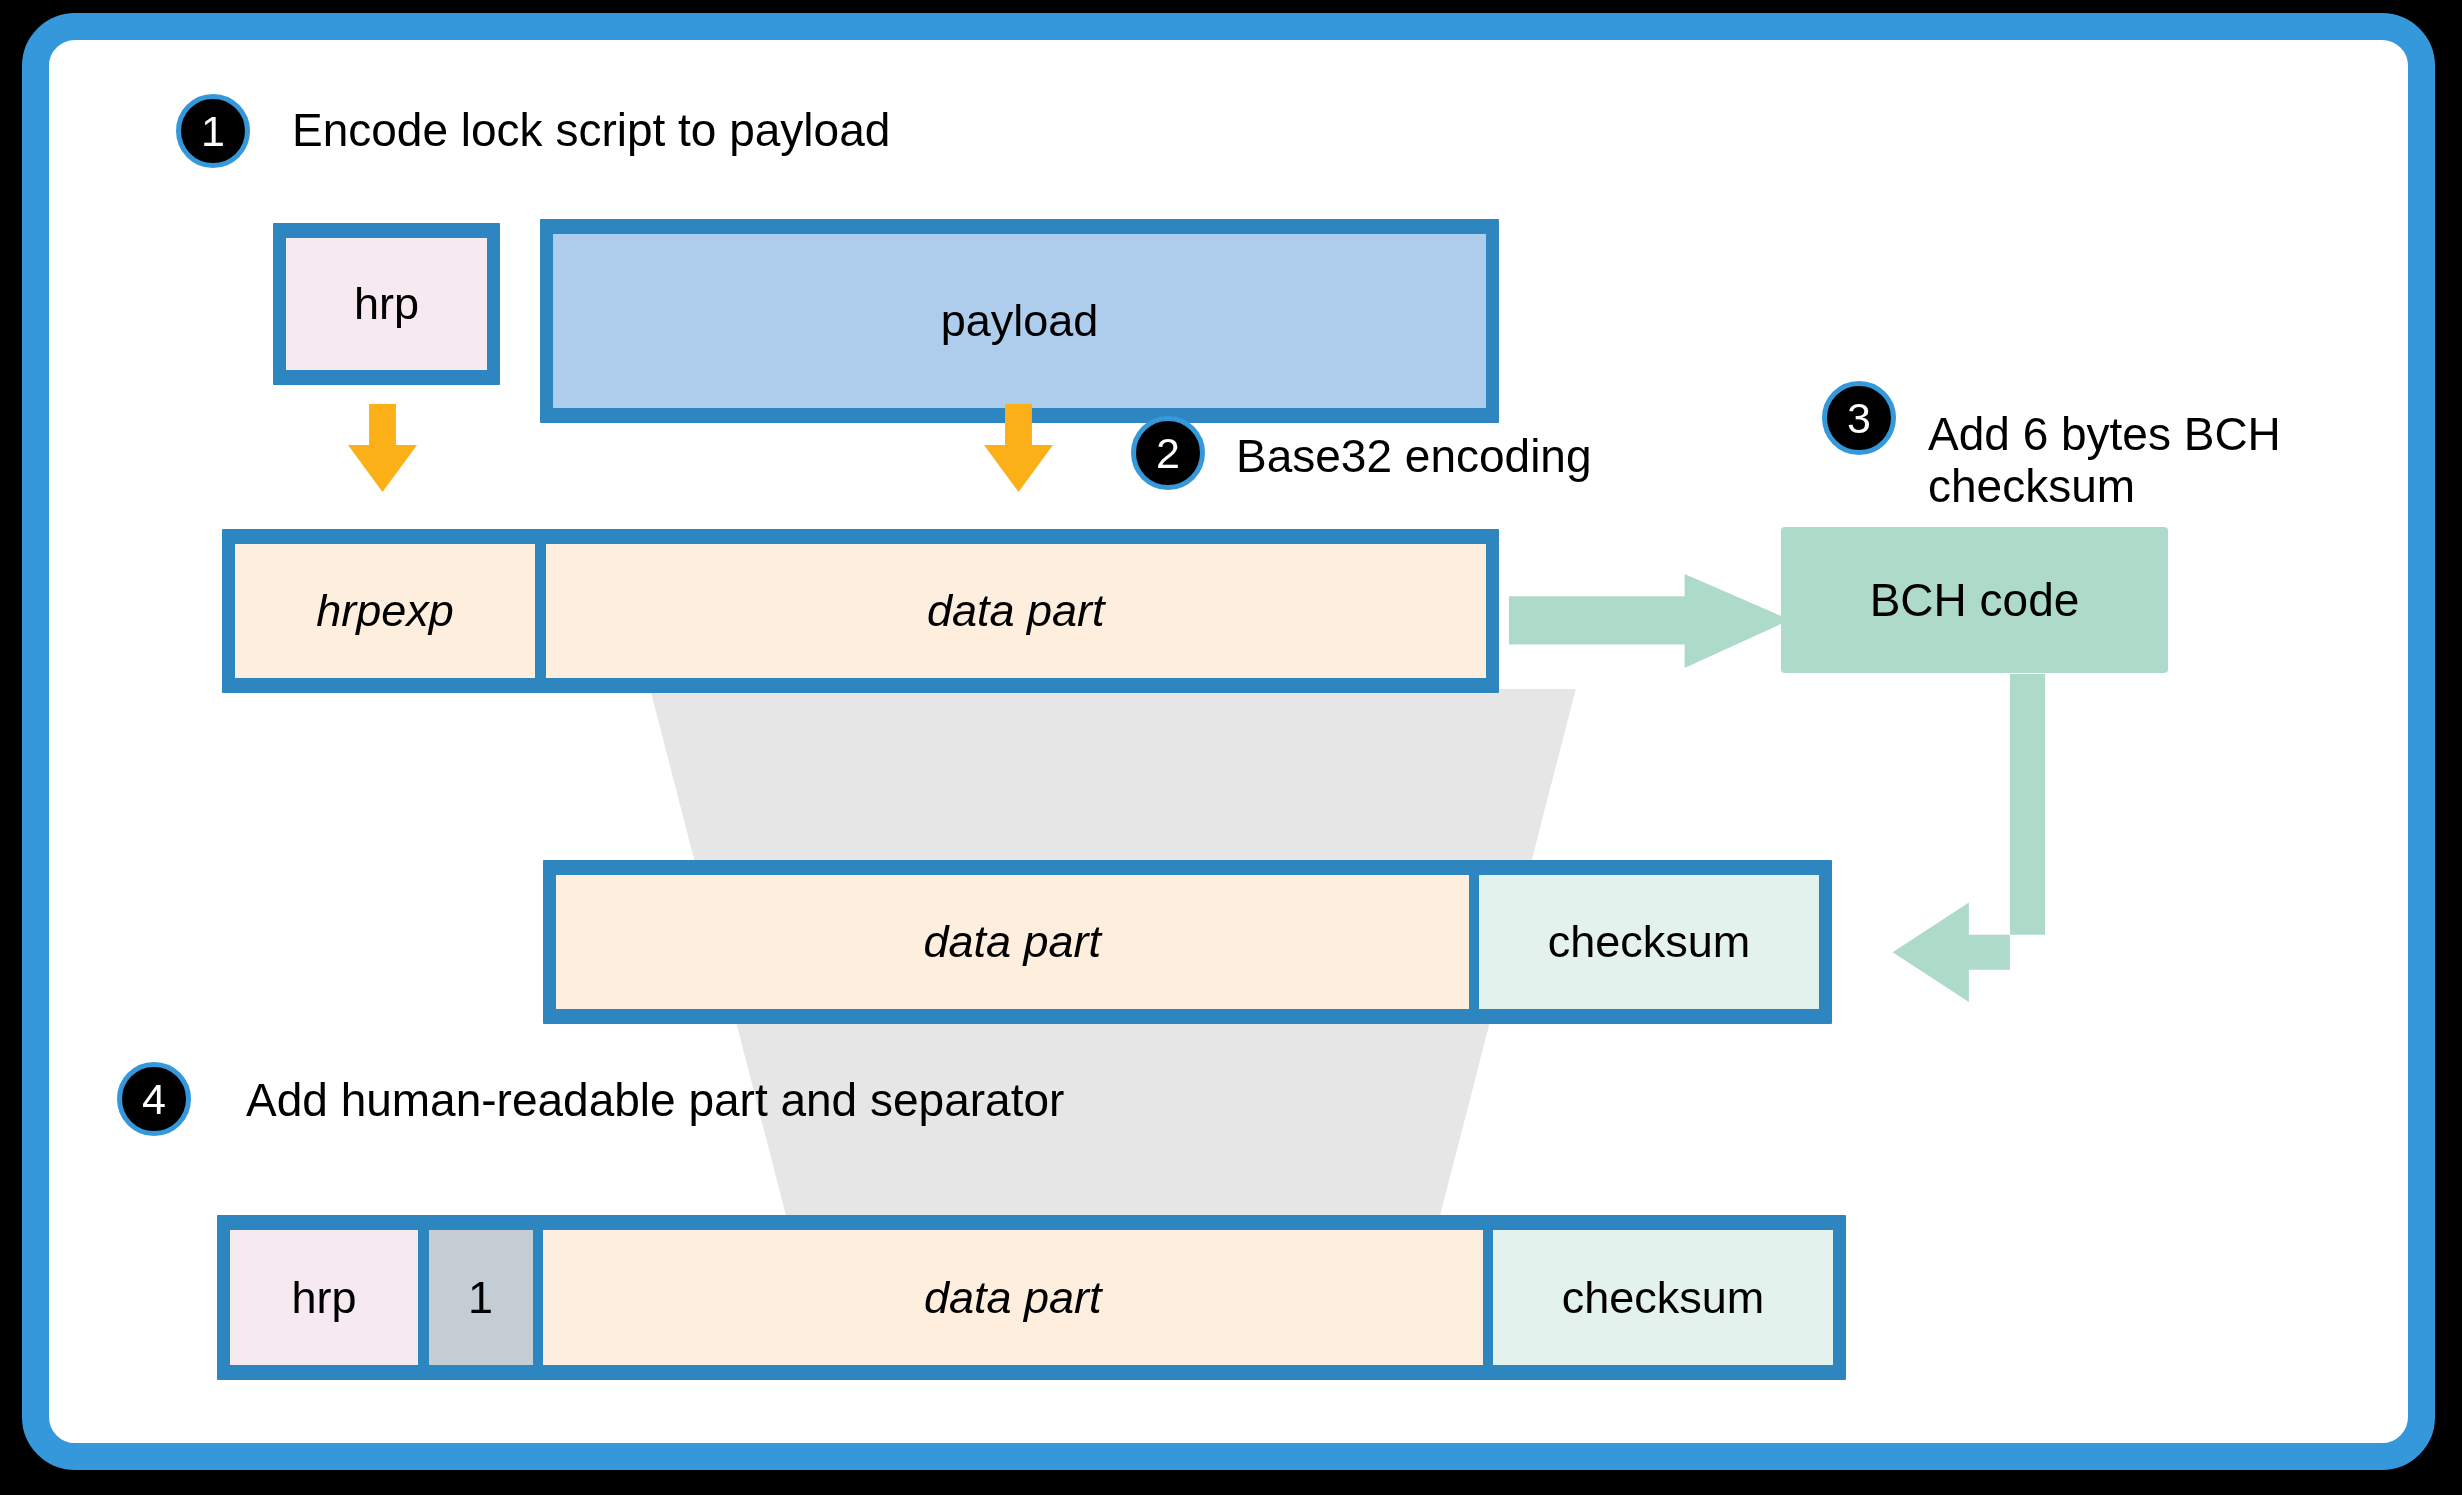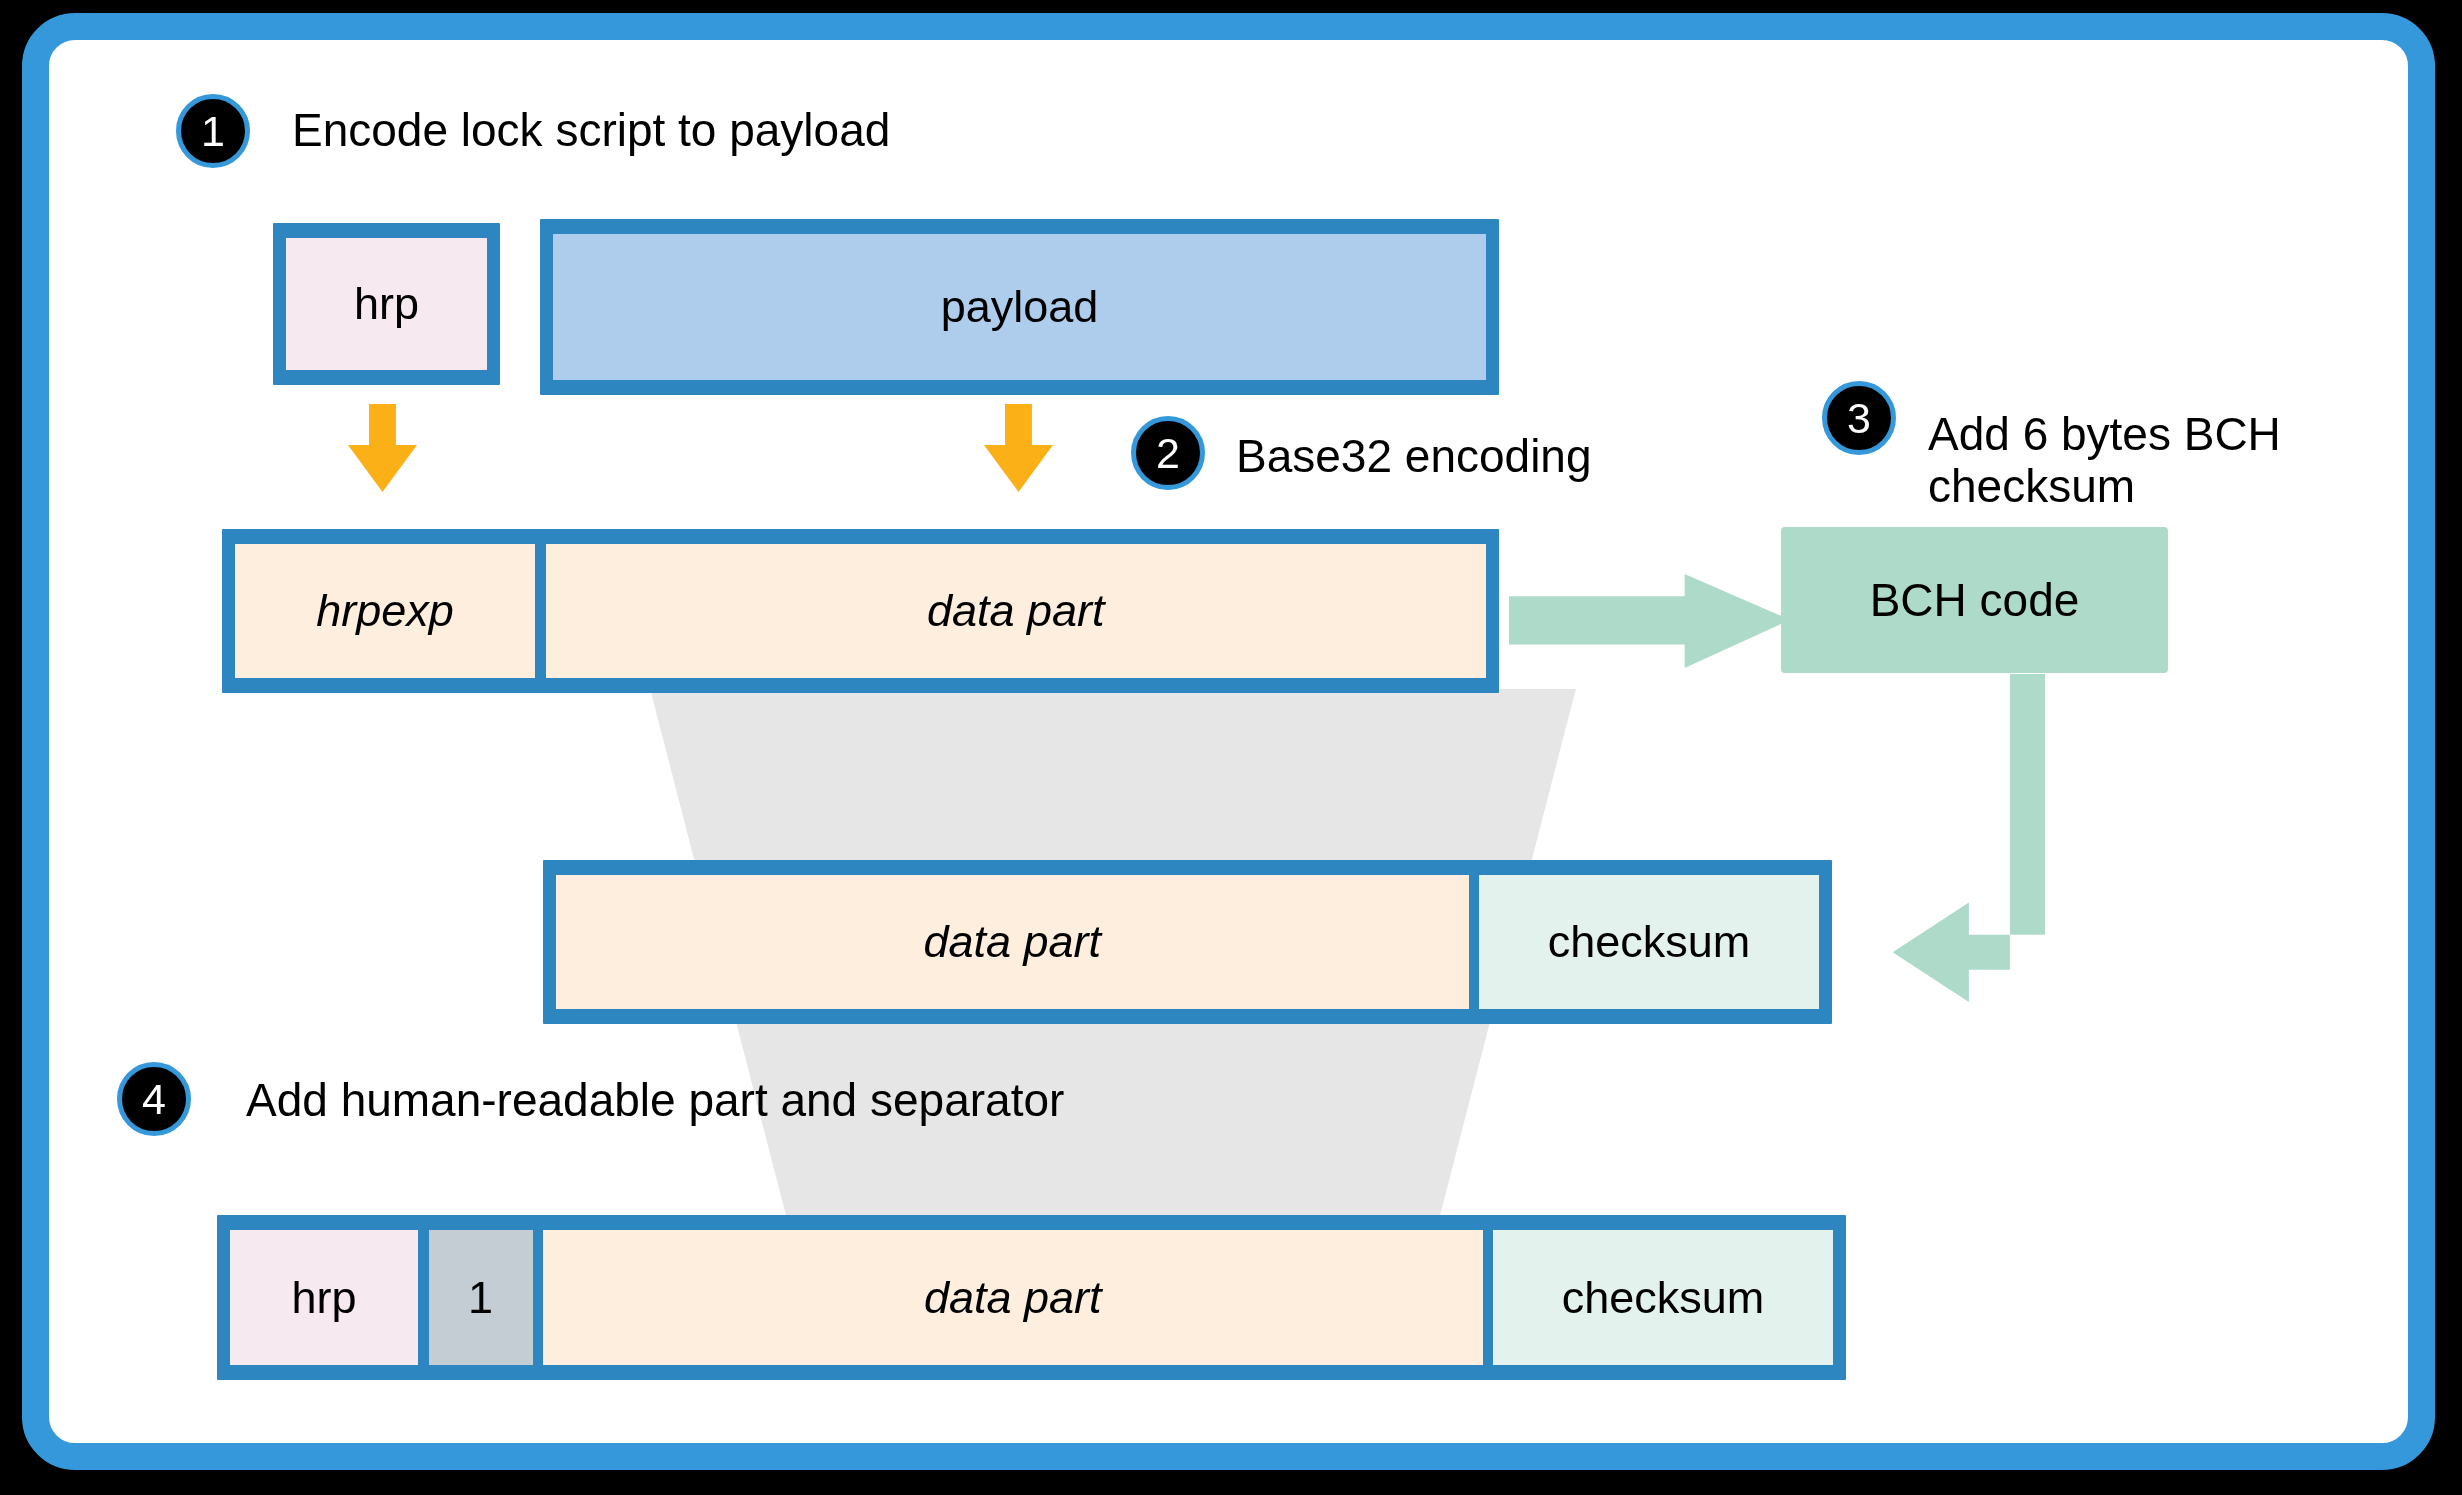--- a/index.html
+++ b/index.html
@@ -137,21 +137,21 @@
 
   <div class="step-badge" style="left:176px; top:94px; width:74px; height:74px;">
     <span>1</span>
   </div>
   <div class="step-text" style="left:292px; top:105px;">Encode lock script to payload</div>
 
   <div class="bar" style="left:273px; top:223px; width:227px; height:162px;">
     <div class="cell hrp" style="width:100%;">hrp</div>
   </div>
 
-  <div class="bar" style="left:540px; top:219px; width:959px; height:176px;">
+  <div class="bar" style="left:540px; top:219px; width:959px; height:204px;">
     <div class="cell payload" style="width:100%;">payload</div>
   </div>
 
   <svg class="arrow-down" style="left:348px; top:404px;" viewBox="0 0 118 150" preserveAspectRatio="none">
     <polygon points="36,0 82,0 82,70 118,70 59,150 0,70 36,70" fill="#fbb017"></polygon>
   </svg>
 
   <svg class="arrow-down" style="left:984px; top:404px;" viewBox="0 0 118 150" preserveAspectRatio="none">
     <polygon points="36,0 82,0 82,70 118,70 59,150 0,70 36,70" fill="#fbb017"></polygon>
   </svg>

